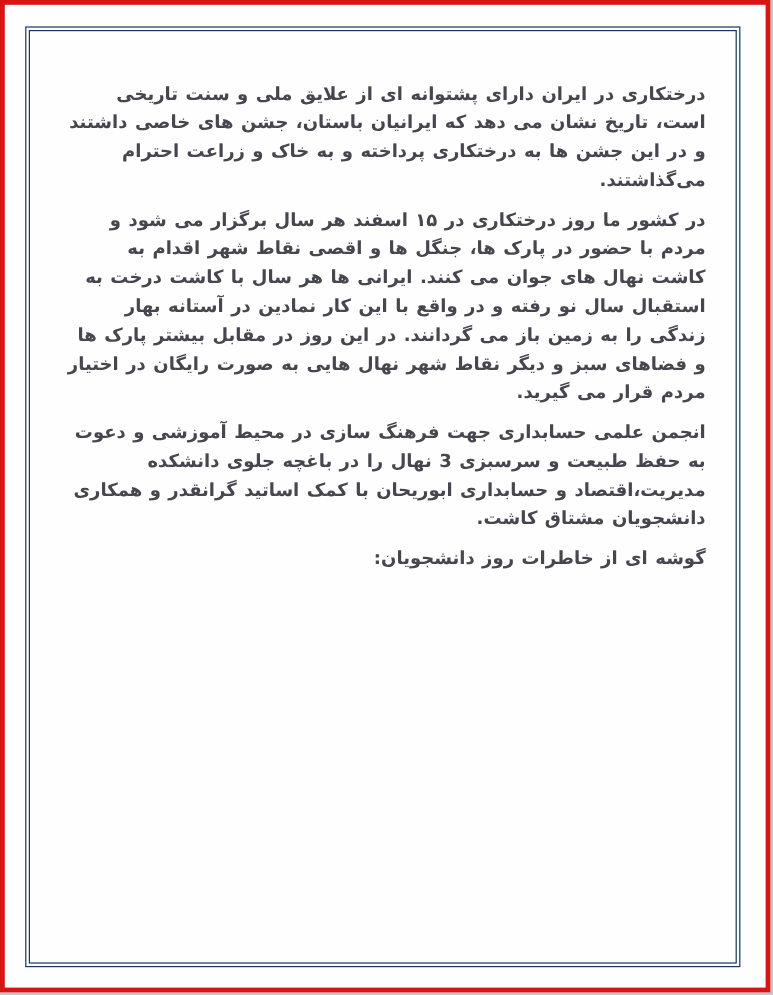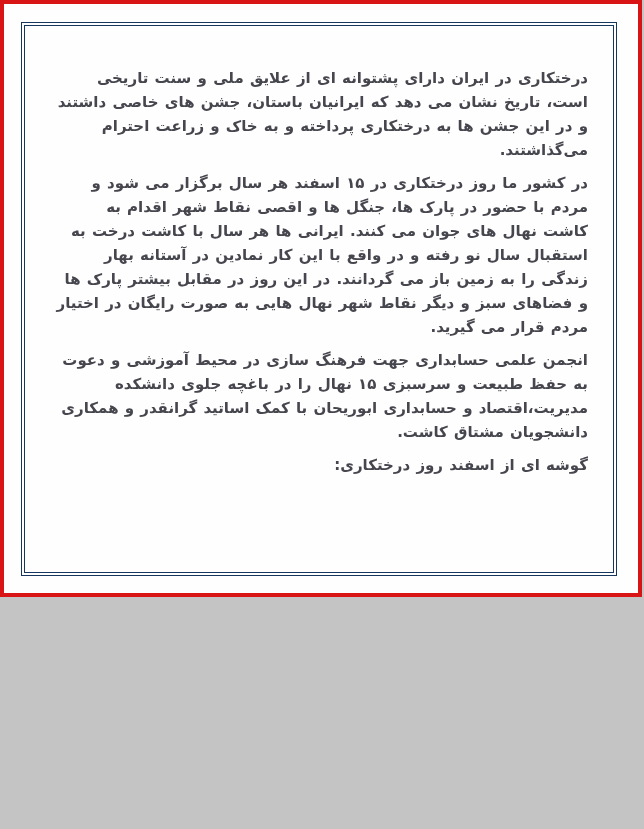--- a/index.html
+++ b/index.html
@@ -15,21 +15,21 @@
     height:829px;
     overflow:hidden;
     background:#c4c4c4;
     font-family:"DejaVu Sans","Liberation Sans",sans-serif;
   }
   .screen{
     position:absolute;
     top:0;
     left:0;
     width:642px;
-    height:597px;
+    height:827px;
     box-sizing:border-box;
     background:var(--page-bg);
     border:4px solid var(--red);
   }
   .inner-frame{
     position:absolute;
     top:18px;
     left:17px;
     right:21px;
     bottom:17px;
@@ -55,16 +55,16 @@
   }
 </style>
 </head>
 <body>
 
 <div class="screen">
   <div class="inner-frame"></div>
   <div class="content">
     <p>درختکاری در ایران دارای پشتوانه ای از علایق ملی و سنت تاریخی است، تاریخ نشان می دهد که ایرانیان باستان، جشن های خاصی داشتند و در این جشن ها به درختکاری پرداخته و به خاک و زراعت احترام می‌گذاشتند.</p>
     <p>در کشور ما روز درختکاری در ۱۵ اسفند هر سال برگزار می شود و مردم با حضور در پارک ها، جنگل ها و اقصی نقاط شهر اقدام به کاشت نهال های جوان می کنند. ایرانی ها هر سال با کاشت درخت به استقبال سال نو رفته و در واقع با این کار نمادین در آستانه بهار زندگی را به زمین باز می گردانند. در این روز در مقابل بیشتر پارک ها و فضاهای سبز و دیگر نقاط شهر نهال هایی به صورت رایگان در اختیار مردم قرار می گیرید.</p>
-    <p>انجمن علمی حسابداری جهت فرهنگ سازی در محیط آموزشی و دعوت به حفظ طبیعت و سرسبزی ۱۵ نهال را در باغچه جلوی دانشکده مدیریت،اقتصاد و حسابداری ابوریحان با کمک اساتید گرانقدر و همکاری دانشجویان مشتاق کاشت.</p>
-    <p>گوشه ای از اسفند روز درختکاری:</p>
+    <p>انجمن علمی حسابداری جهت فرهنگ سازی در محیط آموزشی و دعوت به حفظ طبیعت و سرسبزی 3 نهال را در باغچه جلوی دانشکده مدیریت،اقتصاد و حسابداری ابوریحان با کمک اساتید گرانقدر و همکاری دانشجویان مشتاق کاشت.</p>
+    <p>گوشه ای از خاطرات روز دانشجویان:</p>
   </div>
 </div>
 
 </body></html>

